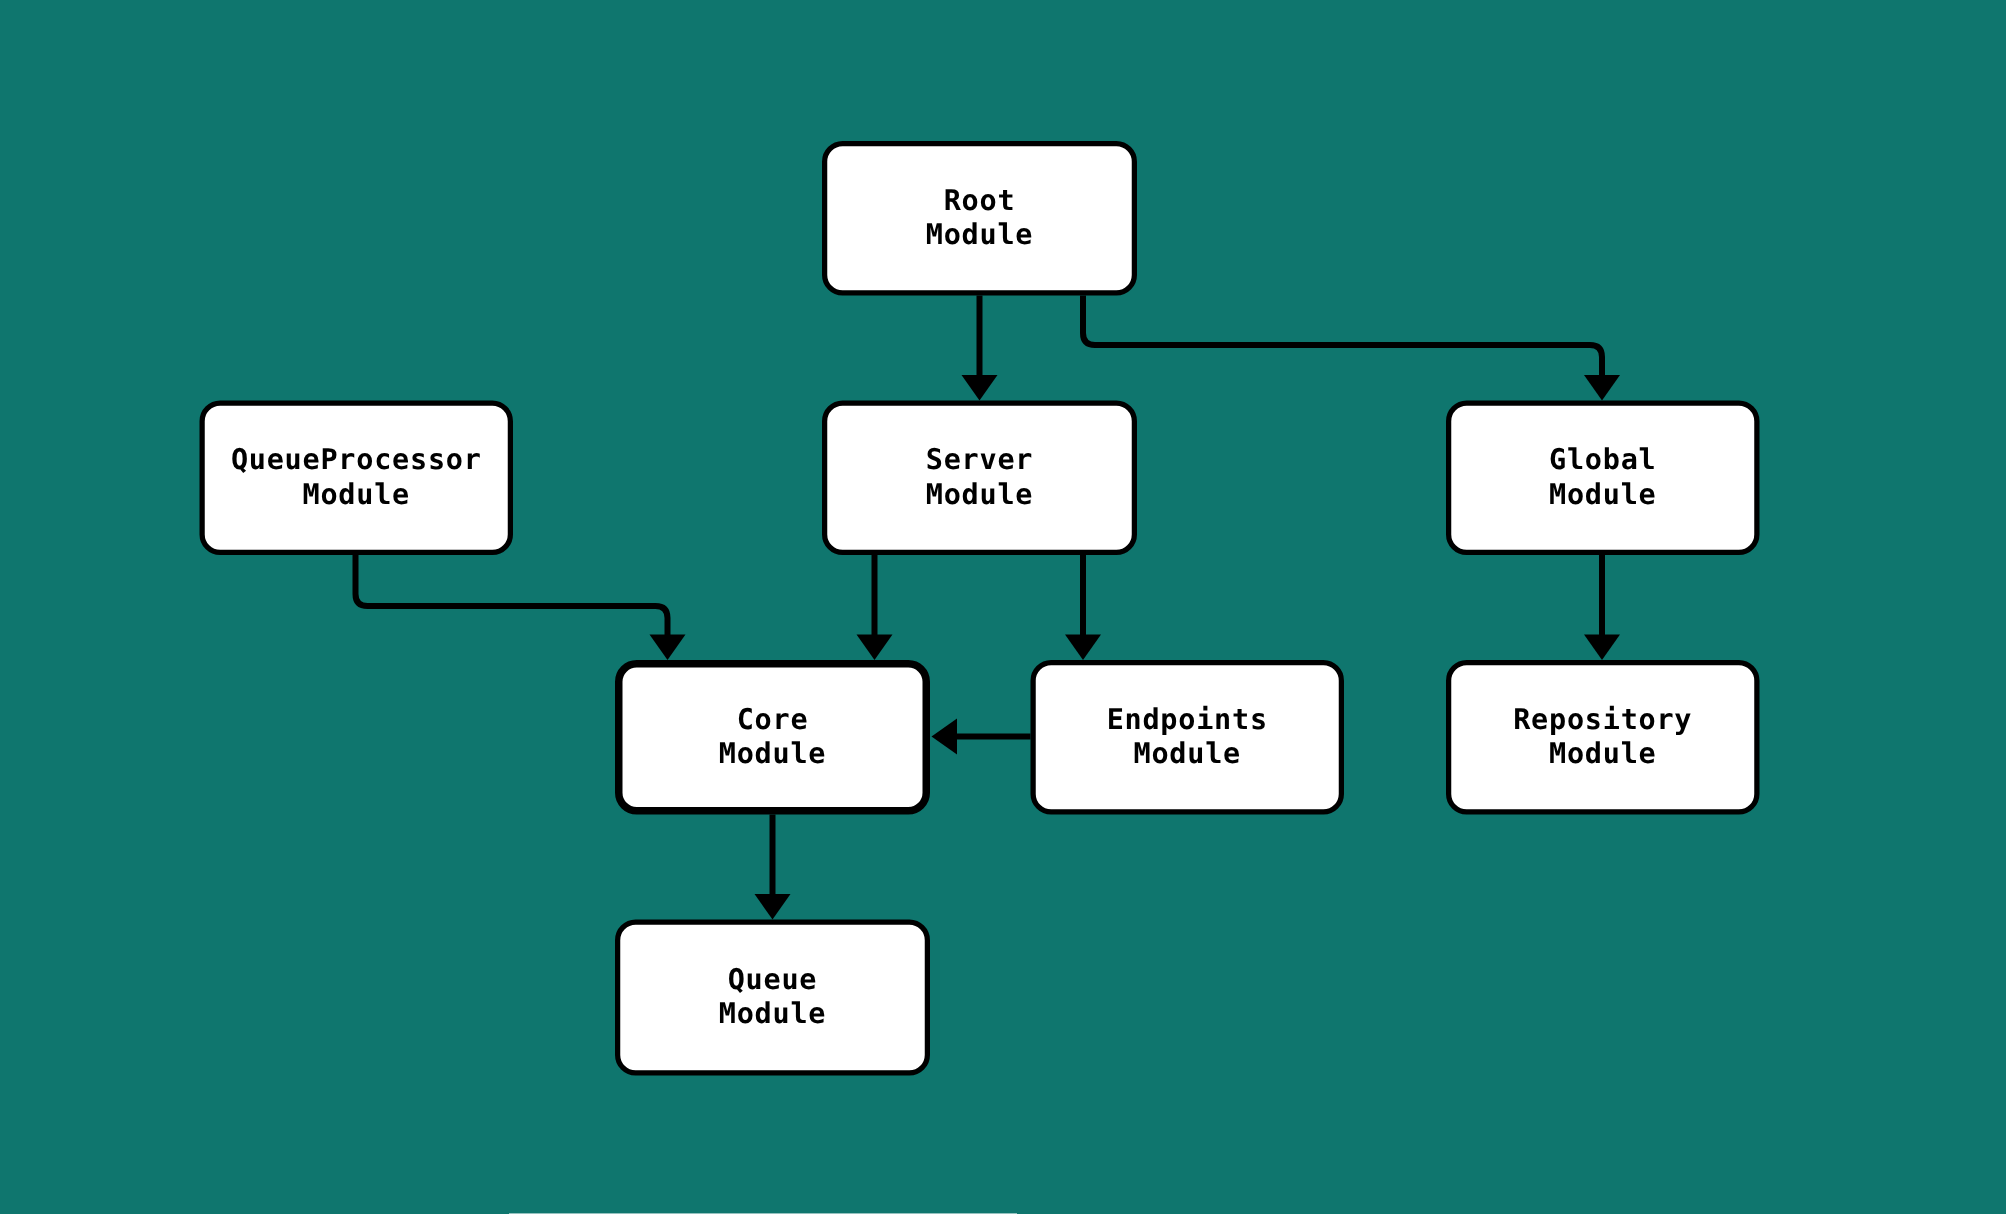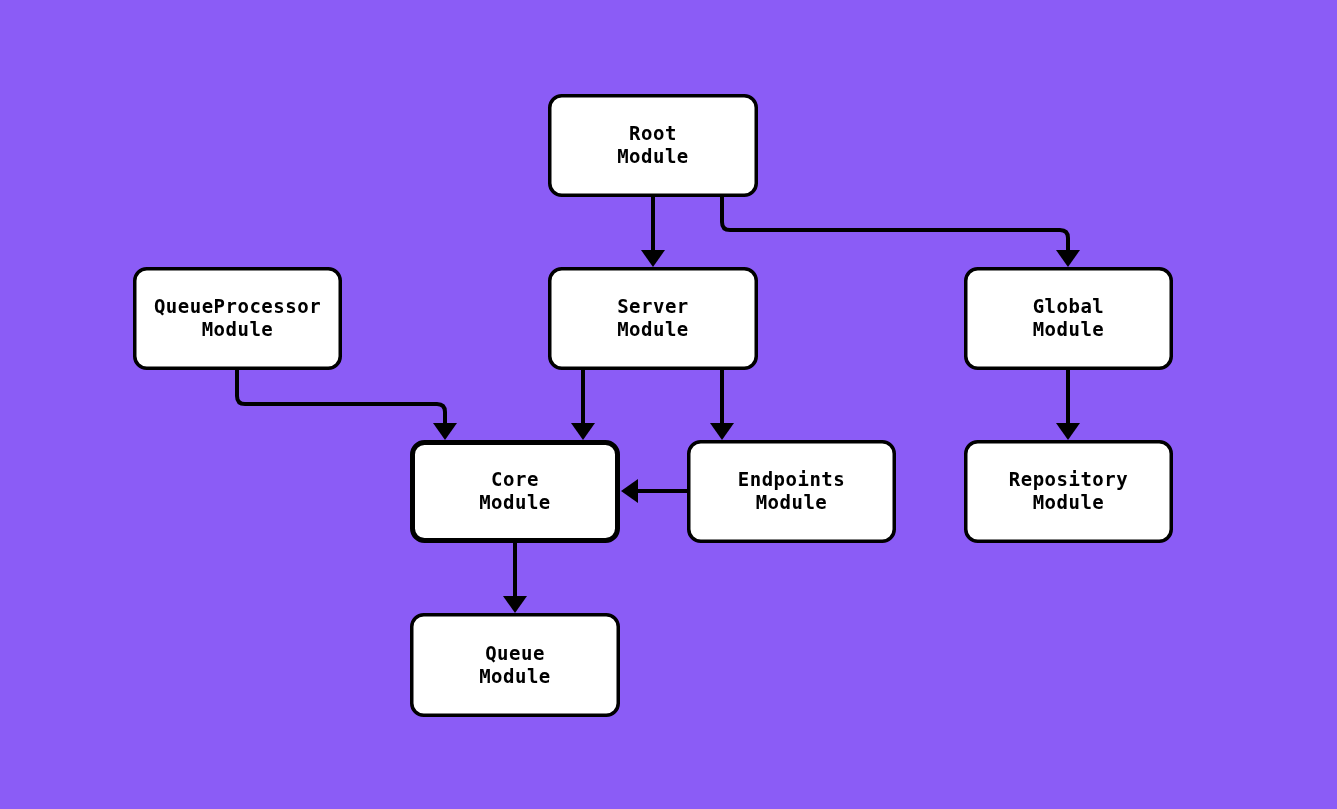--- a/index.html
+++ b/index.html
@@ -11,21 +11,21 @@
   body {
     width: 1337px;
     height: 809px;
     overflow: hidden;
     font-family: "DejaVu Sans Mono", "Liberation Mono", monospace;
   }
   #diagram-root {
     position: relative;
     width: 1337px;
     height: 809px;
-    background: #8b5cf6;
+    background: #0f766e;
   }
   svg.layer {
     position: absolute;
     left: 0;
     top: 0;
     width: 1337px;
     height: 809px;
   }
   .node-label {
     font-family: "DejaVu Sans Mono", "Liberation Mono", monospace;

